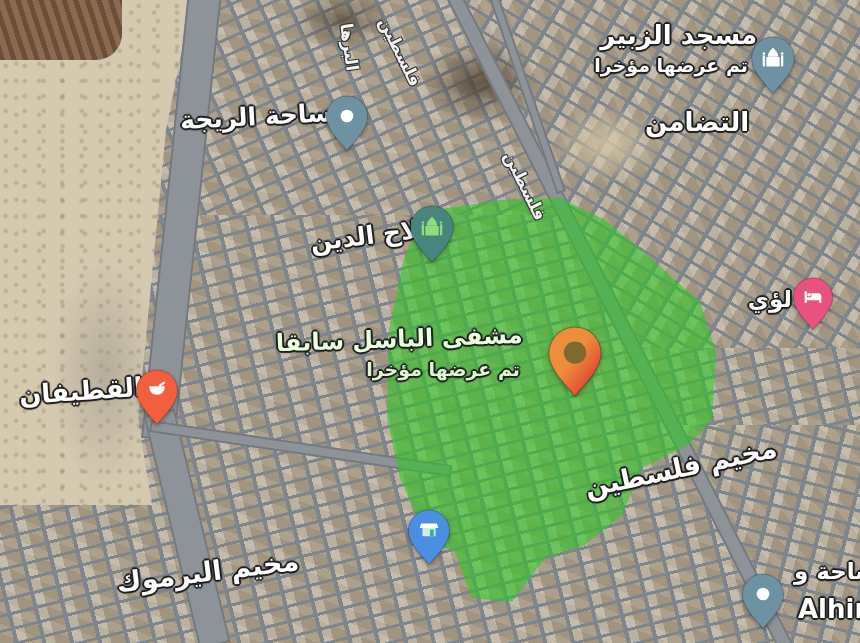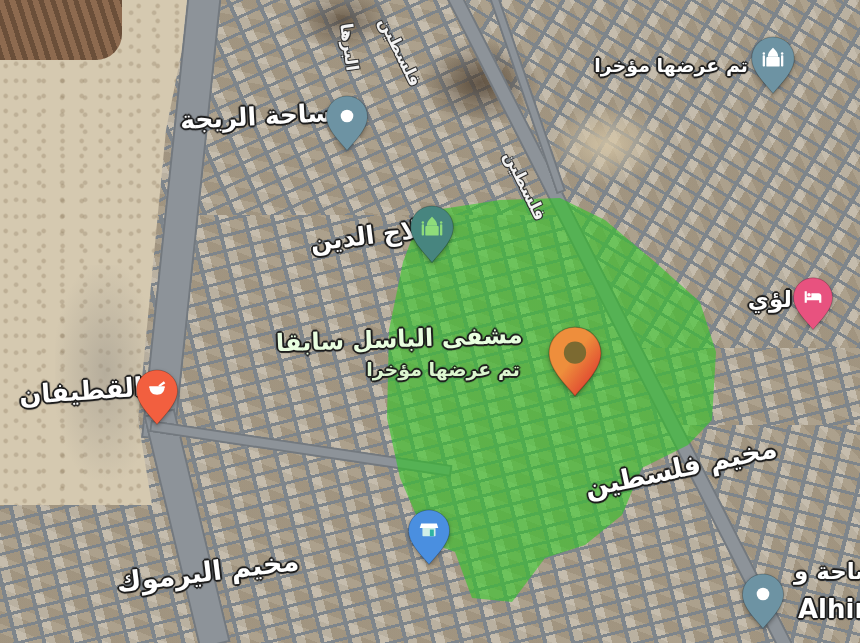--- a/index.html
+++ b/index.html
@@ -93,23 +93,25 @@
   <div class="road" style="left:150px;top:420px;width:305px;height:12px;transform:rotate(8.5deg);transform-origin:left center;"></div>
   <div class="road" style="left:442px;top:-12px;width:16px;height:770px;transform:rotate(-27deg);transform-origin:top center;"></div>
   <div class="road" style="left:488px;top:-6px;width:10px;height:210px;transform:rotate(-19deg);transform-origin:top center;"></div>
 
   <div class="green-zone"></div>
 
   <span class="street-lbl" style="left:518px;top:148px;transform:rotate(64deg);">فلسطين</span>
   <span class="street-lbl" style="left:393px;top:14px;transform:rotate(64deg);">فلسطين</span>
   <span class="street-lbl" style="left:356px;top:22px;transform:rotate(82deg);">البرها</span>
 
+  <span class="lbl" style="left:645px;top:107px;font-size:26px;">التضامن</span>
   <span class="lbl" style="left:583px;top:452px;font-size:27px;transform:rotate(-12deg);">مخيم فلسطين</span>
   <span class="lbl" style="left:116px;top:556px;font-size:27px;transform:rotate(-7deg);">مخيم اليرموك</span>
 
+  <span class="lbl" style="right:103px;top:20px;font-size:26px;">مسجد الزبير</span>
   <span class="lbl" style="right:112px;top:54px;font-size:19px;">تم عرضها مؤخرا</span>
   <span class="lbl" style="right:528px;top:102px;font-size:25px;transform:rotate(-3deg);">ساحة الريجة</span>
   <span class="lbl" style="right:416px;top:220px;font-size:25px;transform:rotate(-7deg);">صلاح الدين</span>
   <span class="lbl" style="right:337px;top:325px;font-size:24px;transform:rotate(-2deg);color:#e9ffe0;">مشفى الباسل سابقا</span>
   <span class="lbl" style="right:340px;top:358px;font-size:19px;color:#ddf6d0;">تم عرضها مؤخرا</span>
   <span class="lbl" style="right:717px;top:376px;font-size:26px;transform:rotate(-4deg);">القطيفان</span>
   <span class="lbl" style="right:68px;top:286px;font-size:23px;">لؤي</span>
   <span class="lbl" style="right:-18px;top:558px;font-size:23px;">ساحة و</span>
   <span class="lbl latin" style="left:798px;top:594px;font-size:26px;">Alhin</span>
 

